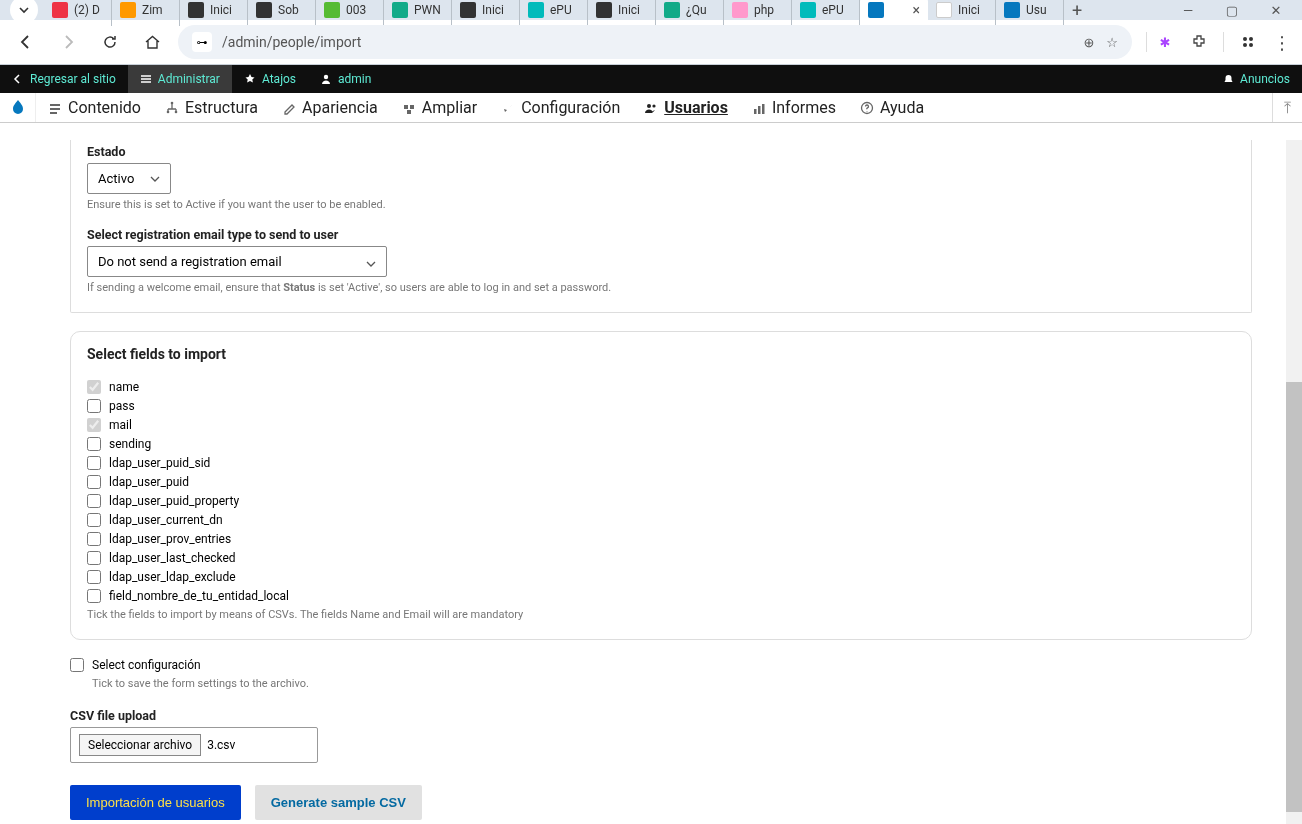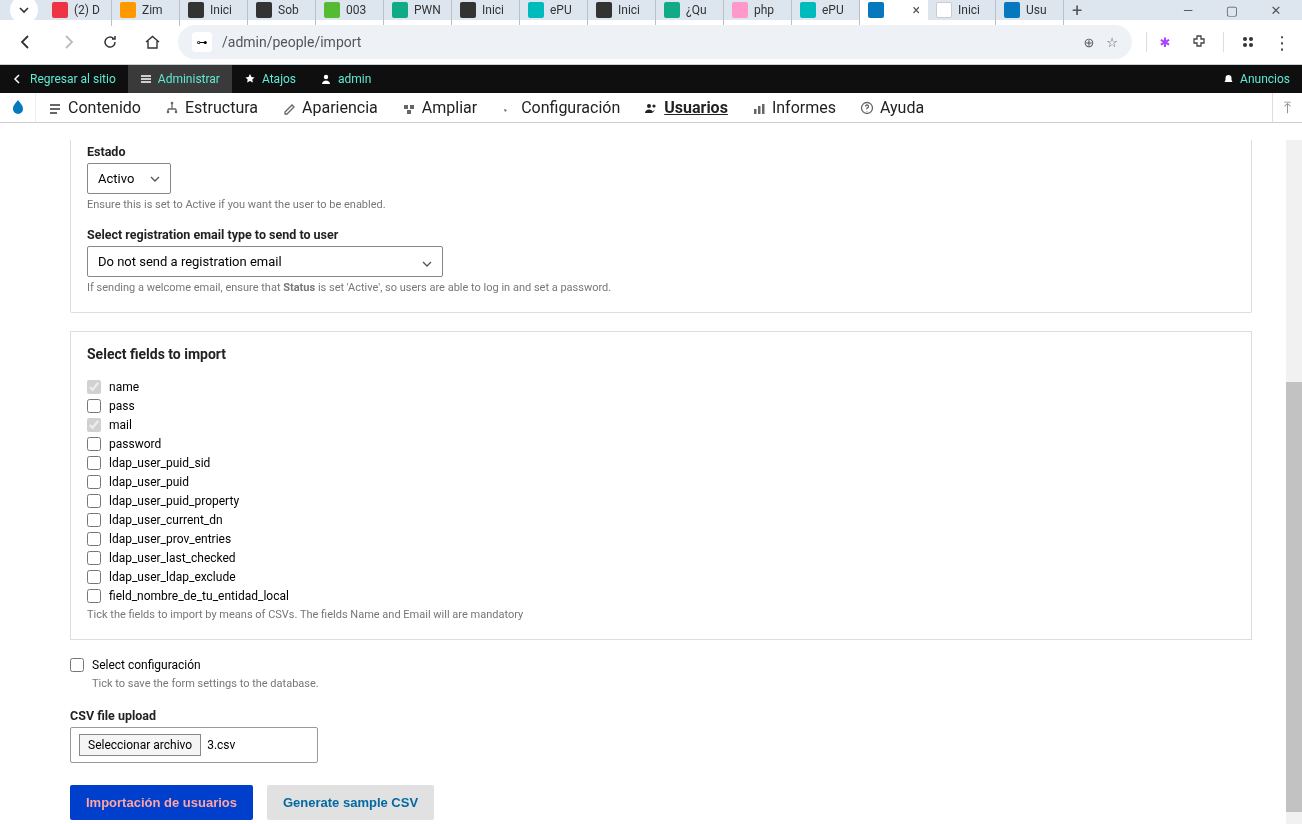--- a/index.html
+++ b/index.html
@@ -40,37 +40,37 @@
 .admin-toolbar .t-item { display: flex; align-items: center; gap: 6px; padding: 0 12px; cursor: pointer; color: #222; border-right:0px solid #eee;}
 .admin-toolbar .t-item.active { font-weight: bold; text-decoration: underline; }
 .admin-toolbar .t-item svg{flex-shrink:0;}
 .admin-toolbar .tray{margin-left:auto; width:30px; display:flex; align-items:center; justify-content:center; border-left:1px solid #ddd; cursor:pointer; color:#888;}
 
 
 .page { position:absolute; top:140px; bottom:0; left:0; right:16px; overflow:hidden;margin-left:36px; }
 .scrollbar-track{ position:absolute; right:0; top:140px; bottom:0; width:16px; background:#f1f1f1;}
 .scrollbar-thumb{ position:absolute; right:0; top:382px; width:16px; height:430px; background:#c2c2c2; border-radius:0;}
 .content { padding: 0 34px 30px 34px; }
-.panel{ border:1px solid #ddd; border-radius:0; padding:14px 16px 18px 16px; margin-bottom:18px; background:#fff;}
+.panel{ border:1px solid #ddd; border-radius:10px; padding:14px 16px 18px 16px; margin-bottom:18px; background:#fff;}
 .field-label { font-weight: bold; font-size: 12.5px; color: #222; margin-bottom: 4px; display:block;}
 .select { display:inline-flex; align-items:center; justify-content:space-between; border: 1px solid #888; border-radius: 2px; padding: 7px 10px; font-size: 13px; background:#fff; cursor:pointer; gap:12px;}
 .select.small{ width:84px;}
-.select.med{ width:356px;align-items:flex-end;}
+.select.med{ width:300px;align-items:flex-end;}
 .help-text { font-size: 11px; color: #777; margin-top: 4px; }
 .section-gap{ height:16px;}
 
 .fieldset-legend{ font-weight:bold; font-size:14px; color:#222; margin-bottom:18px; display:block;}
 .check-row { display:flex; align-items:center; gap:8px; margin:5px 0; font-size:12px;}
 .check-row input[type=checkbox]{ width:14px; height:14px; cursor:pointer;}
 .check-row.disabled-look input{ accent-color:#999;}
 .check-row label{cursor:pointer;}
 
 .form-actions{ display:flex; gap:14px; margin-top:22px;}
 .btn{ padding:10px 16px; font-size:13px; border:none; cursor:pointer; border-radius:2px;}
-.btn-primary{ background:#003ecc; color:#fca5a5; font-weight:700;}
+.btn-primary{ background:#003ecc; color:#fde047; font-weight:400;}
 .btn-secondary{ background:#e1e1e1; color:#0369a1; font-weight:600;}
 
 .file-upload{ display:flex; align-items:center; border:1px solid #999; border-radius:2px; padding:6px 8px; width:248px; gap:6px;}
 .file-upload .choose{ border:1px solid #888; padding:3px 8px; font-size:12px; background:#f5f5f5; cursor:pointer;}
 .file-upload .fname{font-size:12px;}
 
 
 .fi-red{background:#e34;} .fi-orange{background:#f90;} .fi-green{background:#5b3;} .fi-dark{background:#333;} .fi-teal{background:#0bb;} .fi-doc{background:#1a8;} .fi-php{background:#f9c;} .fi-drupal{background:#0678be;} .fi-white{background:#fff;border:1px solid #ccc;}
 </style>
 </head>
@@ -344,21 +344,21 @@
           <div class="check-row">
             <input type="checkbox" style="">
             <label>pass</label>
           </div>
           <div class="check-row disabled-look">
             <input type="checkbox" disabled="" checked="" style="">
             <label>mail</label>
           </div>
           <div class="check-row">
             <input type="checkbox" style="">
-            <label>password</label>
+            <label>sending</label>
           </div>
           <div class="check-row">
             <input type="checkbox" style="">
             <label>ldap_user_puid_sid</label>
           </div>
           <div class="check-row">
             <input type="checkbox" style="">
             <label>ldap_user_puid</label>
           </div>
           <div class="check-row">
@@ -386,21 +386,21 @@
             <label>field_nombre_de_tu_entidad_local</label>
           </div>
         </div>
       <div class="help-text">Tick the fields to import by means of CSVs. The fields Name and Email will are mandatory</div>
     </div>
 
     <div class="check-row">
       <input type="checkbox" style="">
       <label>Select configuración</label>
     </div>
-    <div class="help-text" style="margin-left:22px;">Tick to save the form settings to the database.</div>
+    <div class="help-text" style="margin-left:22px;">Tick to save the form settings to the archivo.</div>
 
     <div style="height:18px;"></div>
 
     <span class="field-label">CSV file upload</span>
     <div class="file-upload">
       <span class="choose">Seleccionar archivo</span>
       <span class="fname">3.csv</span>
     </div>
 
     <div class="form-actions">

